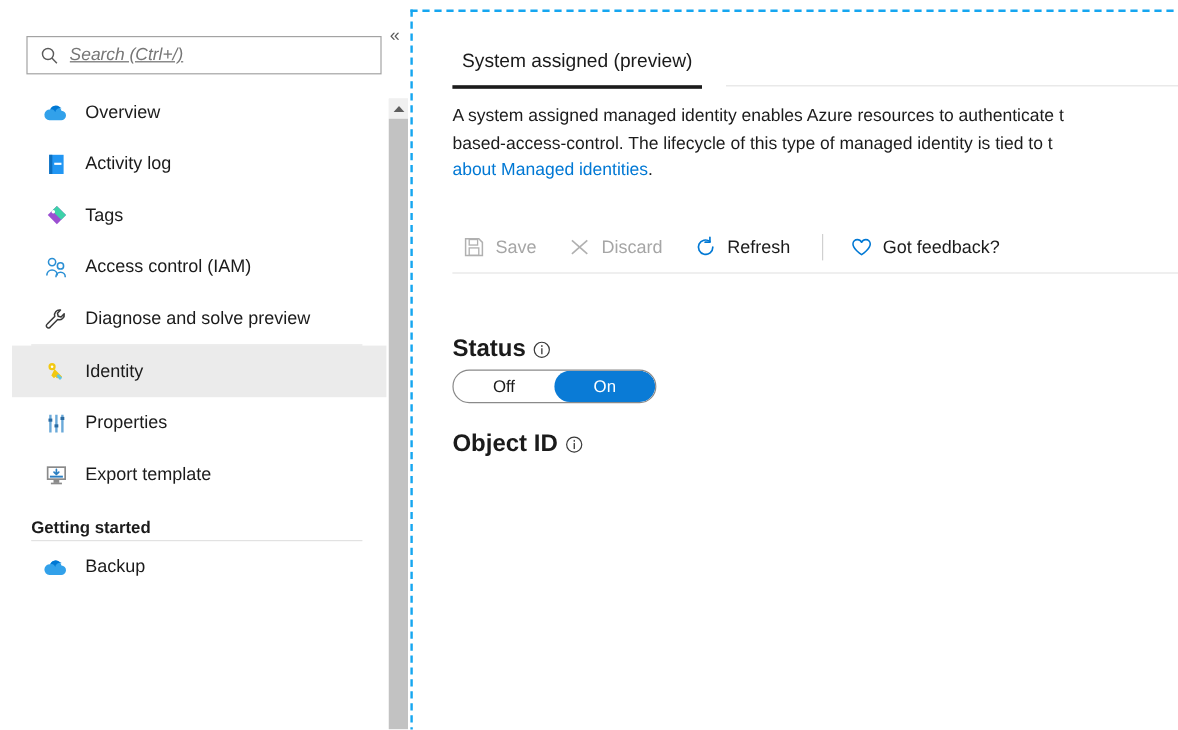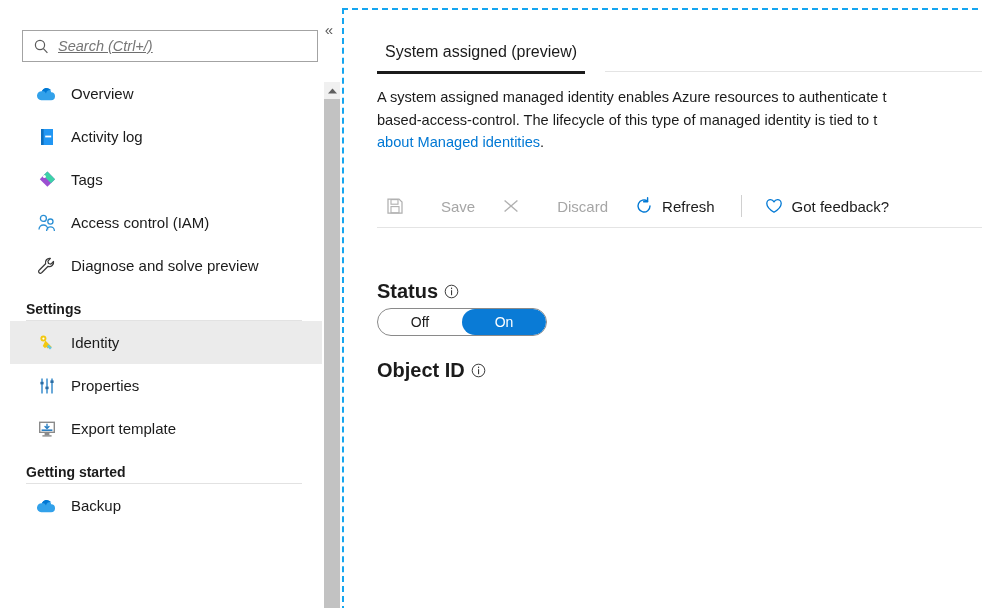--- a/index.html
+++ b/index.html
@@ -229,21 +229,21 @@
     display: flex;
     align-items: center;
     height: 34px;
     padding: 0 8px;
     margin-right: 10px;
     cursor: pointer;
     user-select: none;
   }
   .tb-btn .tb-ico { width: 20px; height: 20px; margin-right: 8px; display: block; flex: 0 0 auto; }
   .tb-btn .tb-lbl { font-size: 15px; color: #1b1b1b; white-space: nowrap; }
-  .tb-btn.disabled { cursor: default; gap: 28px; }
+  .tb-btn.disabled { cursor: default; }
   .tb-btn.disabled .tb-lbl { color: #a6a6a6; }
   #tb-sep {
     width: 1px;
     height: 22px;
     background: #d0d0d0;
     margin: 0 14px 0 8px;
     flex: 0 0 auto;
   }
   #toolbar-rule {
     position: absolute;
@@ -384,23 +384,20 @@
           <path d="M10.6 19c0-2.4 1.8-4.1 3.9-4.1s3.9 1.7 3.9 4.1" fill="none" stroke="#2a8fd4" stroke-width="1.3"></path>
         </svg>
         <span class="nav-lbl">Access control (IAM)</span>
       </div>
       <div class="nav-item">
         <svg viewBox="0 0 22 22" class="nav-ico">
           <path d="M14.4 3.4a4.2 4.2 0 0 0-4.8 5.4L3.4 15a1.8 1.8 0 1 0 2.5 2.5l6.2-6.2a4.2 4.2 0 0 0 5.4-4.8l-2.6 2.6-2.4-.6-.6-2.4z" fill="none" stroke="#3a3a3a" stroke-width="1.25" stroke-linejoin="round"></path>
         </svg>
         <span class="nav-lbl">Diagnose and solve preview</span>
       </div>
-      <div class="nav-group">
-        <div class="grp-lbl">Settings</div>
-      </div>
       <div class="nav-divider"></div>
       <div class="nav-item selected">
         <svg viewBox="0 0 22 22" class="nav-ico">
           <circle cx="7.4" cy="6.6" r="3" fill="#f2c811"></circle>
           <circle cx="7.4" cy="6.6" r="1.1" fill="#ffffff"></circle>
           <path d="M9.4 8.6l6.4 6.4-1.6 1.6-1.4-1.4-1.2 1.2-1.4-1.4-1.2 1.2-2.2-2.2z" fill="#f2c811"></path>
           <path d="M12.6 12.6l3.2 3.2-1.8 1.8-3.2-3.2z" fill="#62c6e5"></path>
         </svg>
         <span class="nav-lbl">Identity</span>
       </div>

